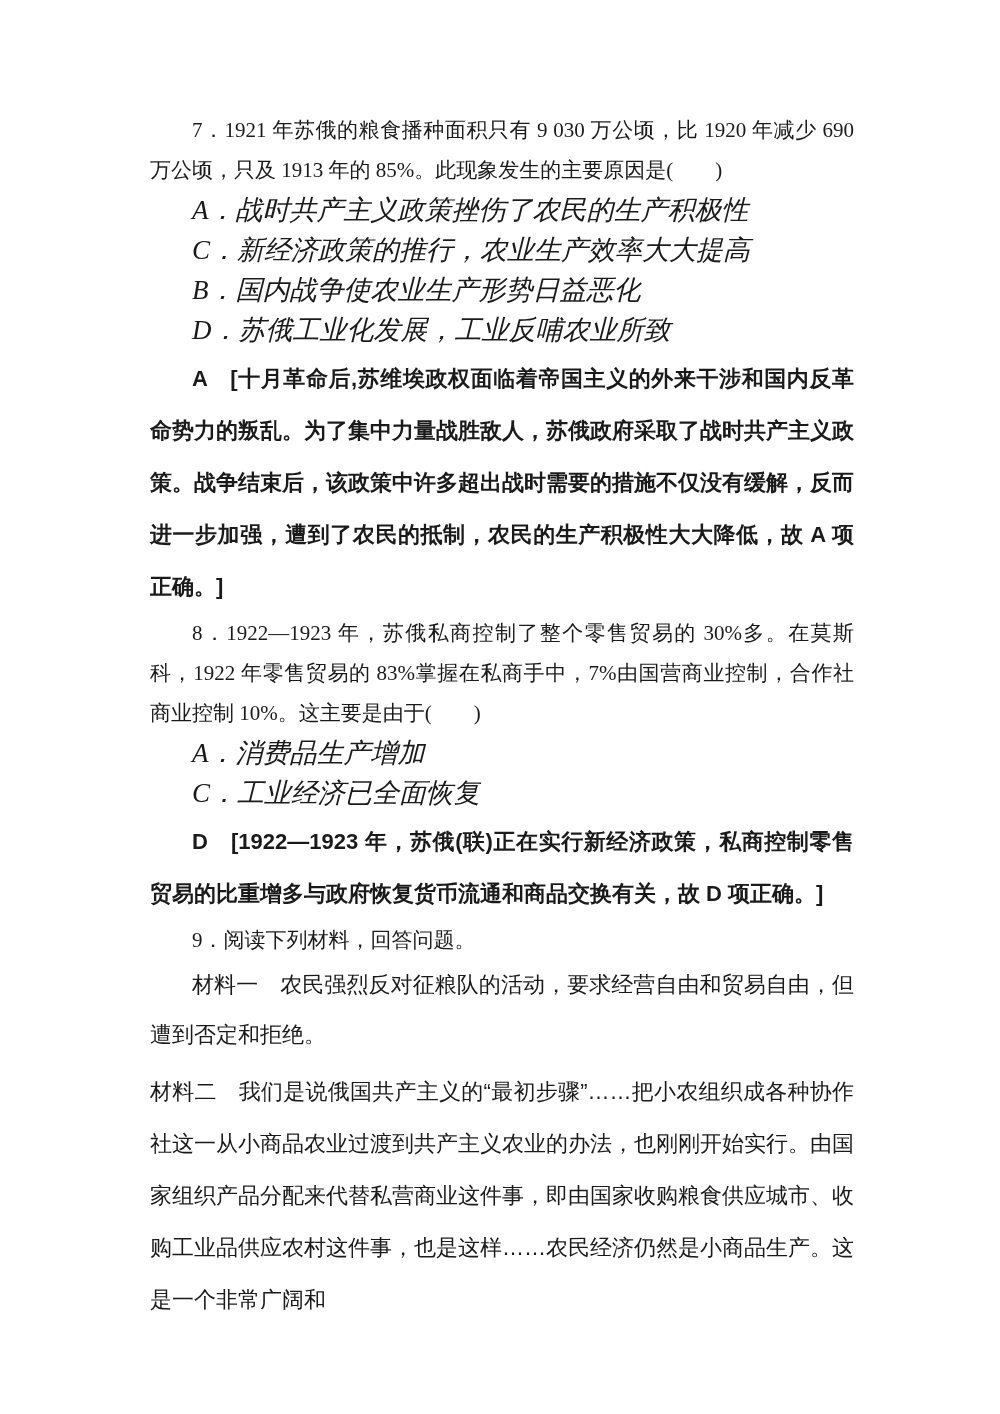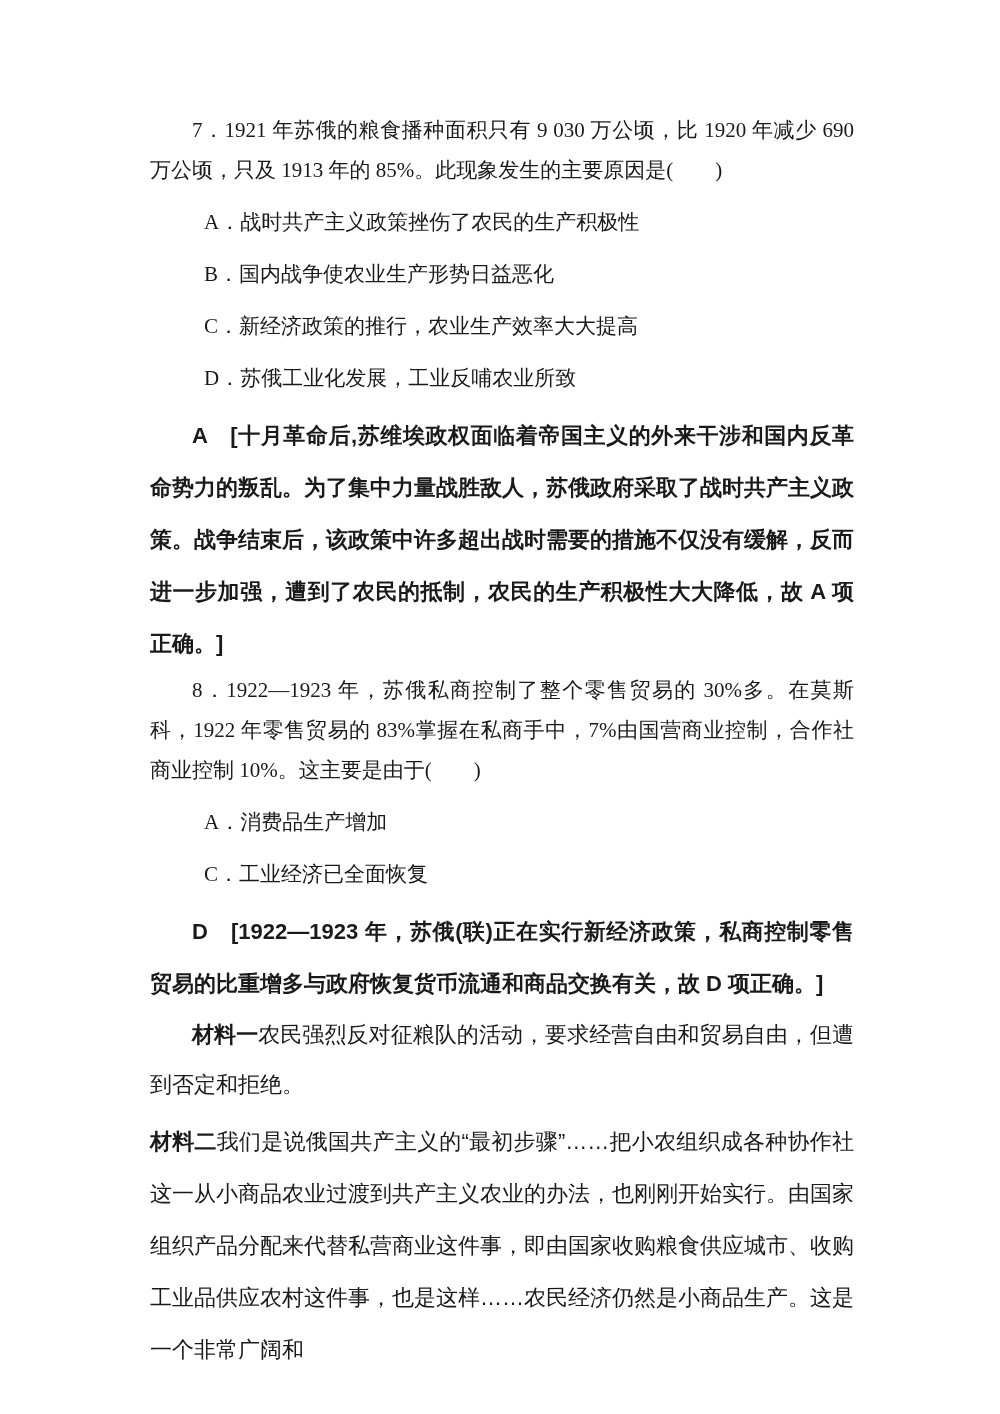--- a/index.html
+++ b/index.html
@@ -15,63 +15,66 @@
   .q-stem {
     font-family: "Liberation Serif", "DejaVu Serif", serif;
     font-size: 21px;
     line-height: 40px;
     margin: 0;
     text-align: justify;
     text-indent: 42px;
   }
   .q-option {
     font-family: "Liberation Serif", "DejaVu Serif", serif;
-    font-size: 21px;
+    font-size: 27px;
     line-height: 40px;
-    margin: 12px;
+    margin: 0;
     padding-left: 42px;
+    font-style: italic;
   }
   .answer-expl {
     font-family: "Liberation Sans", "DejaVu Sans", sans-serif;
     font-weight: 700;
     font-size: 22px;
     line-height: 52px;
     margin: 3px 0 0 0;
     text-align: justify;
     text-indent: 42px;
   }
   .material {
     font-family: "Liberation Sans", "DejaVu Sans", sans-serif;
     font-weight: 400;
     font-size: 22px;
     line-height: 50px;
     margin: 0;
     text-align: justify;
   }
   .material .mlabel {
-    font-weight: 700;
+    font-weight: 400;
+    margin-right: 22px;
   }
   .material-indent { text-indent: 42px; }
   .material-2 { line-height: 52px; margin-top: 6px; }
 </style>
 </head>
 <body>
 
 <section>
   <p class="q-stem">7．1921 年苏俄的粮食播种面积只有 9 030 万公顷，比 1920 年减少 690 万公顷，只及 1913 年的 85%。此现象发生的主要原因是(　　)</p>
   <p class="q-option">A．战时共产主义政策挫伤了农民的生产积极性</p>
+  <p class="q-option">C．新经济政策的推行，农业生产效率大大提高</p>
   <p class="q-option">B．国内战争使农业生产形势日益恶化</p>
-  <p class="q-option">C．新经济政策的推行，农业生产效率大大提高</p>
   <p class="q-option">D．苏俄工业化发展，工业反哺农业所致</p>
   <p class="answer-expl">A　[十月革命后,苏维埃政权面临着帝国主义的外来干涉和国内反革命势力的叛乱。为了集中力量战胜敌人，苏俄政府采取了战时共产主义政策。战争结束后，该政策中许多超出战时需要的措施不仅没有缓解，反而进一步加强，遭到了农民的抵制，农民的生产积极性大大降低，故 A 项正确。]</p>
 </section>
 
 <section>
   <p class="q-stem">8．1922—1923 年，苏俄私商控制了整个零售贸易的 30%多。在莫斯科，1922 年零售贸易的 83%掌握在私商手中，7%由国营商业控制，合作社商业控制 10%。这主要是由于(　　)</p>
   <p class="q-option">A．消费品生产增加</p>
   <p class="q-option">C．工业经济已全面恢复</p>
   <p class="answer-expl">D　[1922—1923 年，苏俄(联)正在实行新经济政策，私商控制零售贸易的比重增多与政府恢复货币流通和商品交换有关，故 D 项正确。]</p>
 </section>
 
 <section>
+  <p class="q-stem">9．阅读下列材料，回答问题。</p>
   <p class="material material-indent"><span class="mlabel">材料一</span><span>农民强烈反对征粮队的活动，要求经营自由和贸易自由，但遭到否定和拒绝。</span></p>
   <p class="material material-2"><span class="mlabel">材料二</span><span>我们是说俄国共产主义的“最初步骤”……把小农组织成各种协作社这一从小商品农业过渡到共产主义农业的办法，也刚刚开始实行。由国家组织产品分配来代替私营商业这件事，即由国家收购粮食供应城市、收购工业品供应农村这件事，也是这样……农民经济仍然是小商品生产。这是一个非常广阔和</span></p>
 </section>
 
 </body></html>

